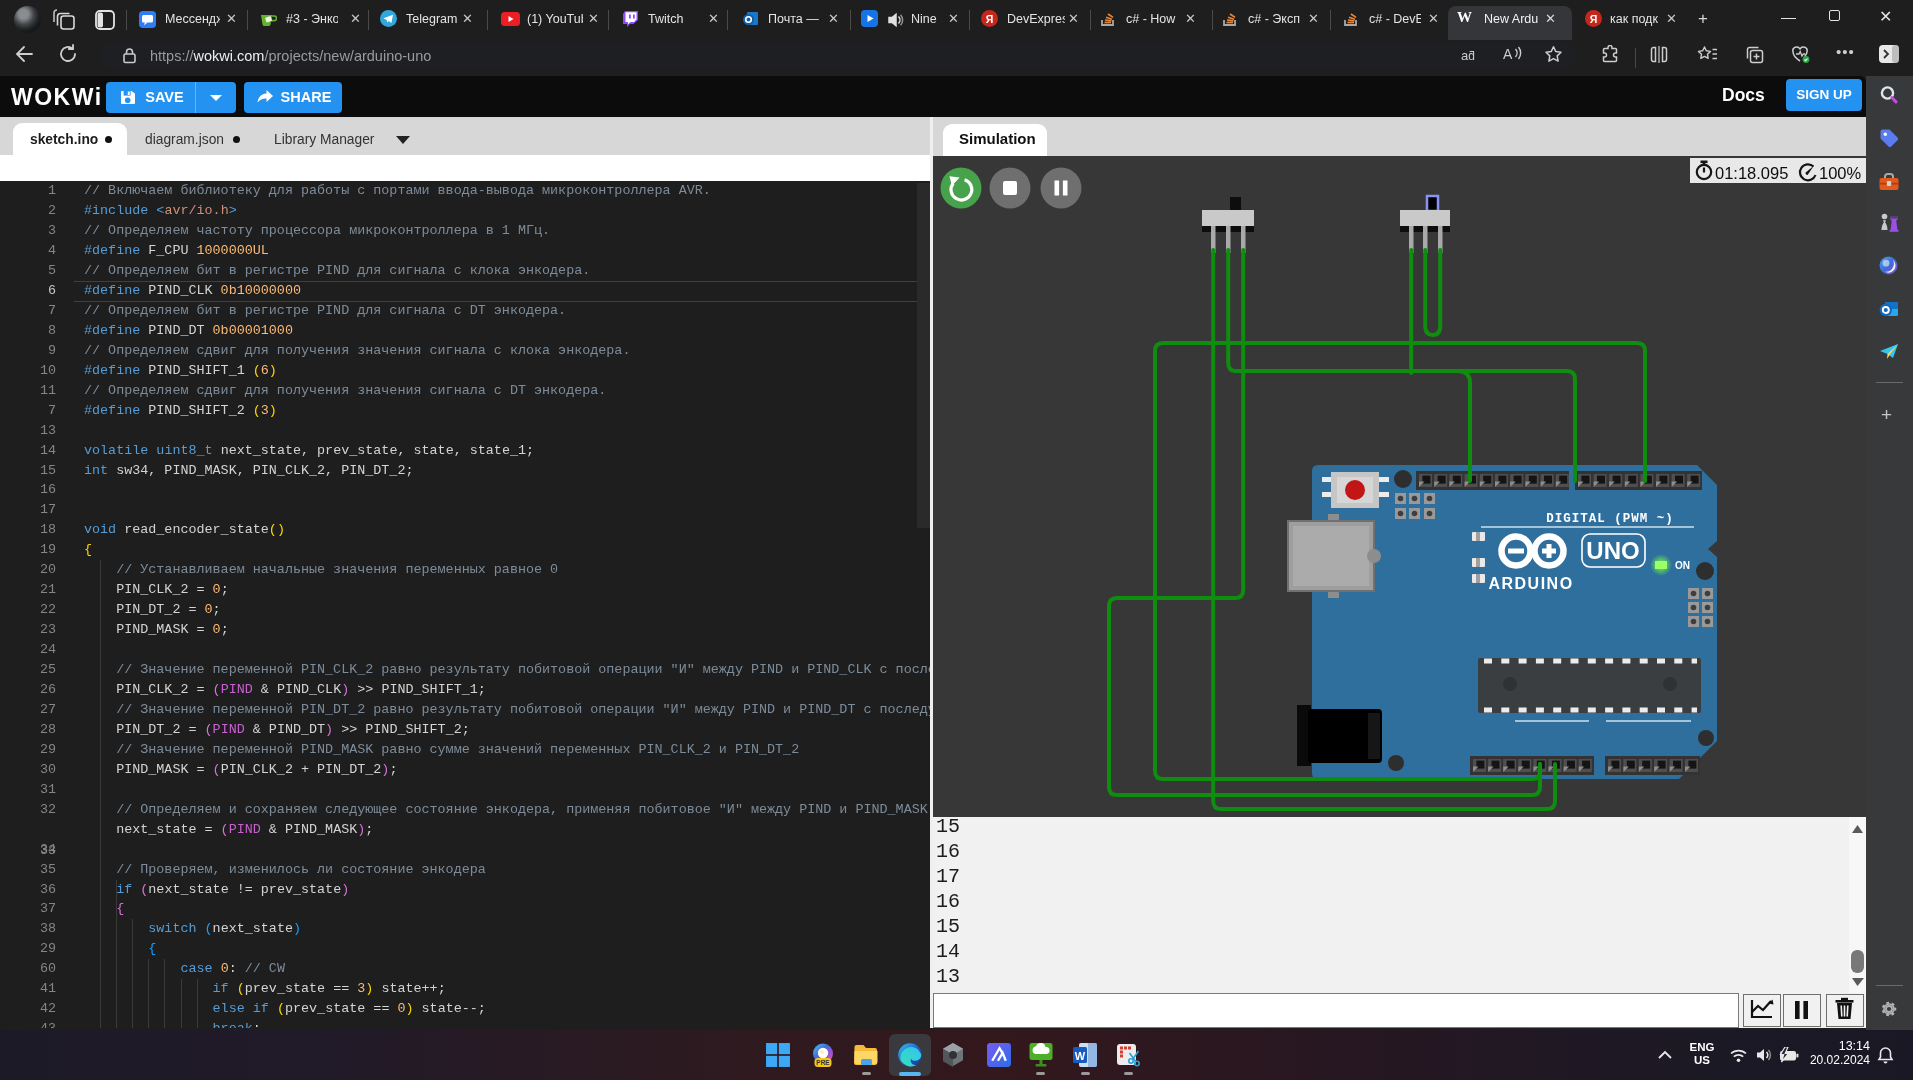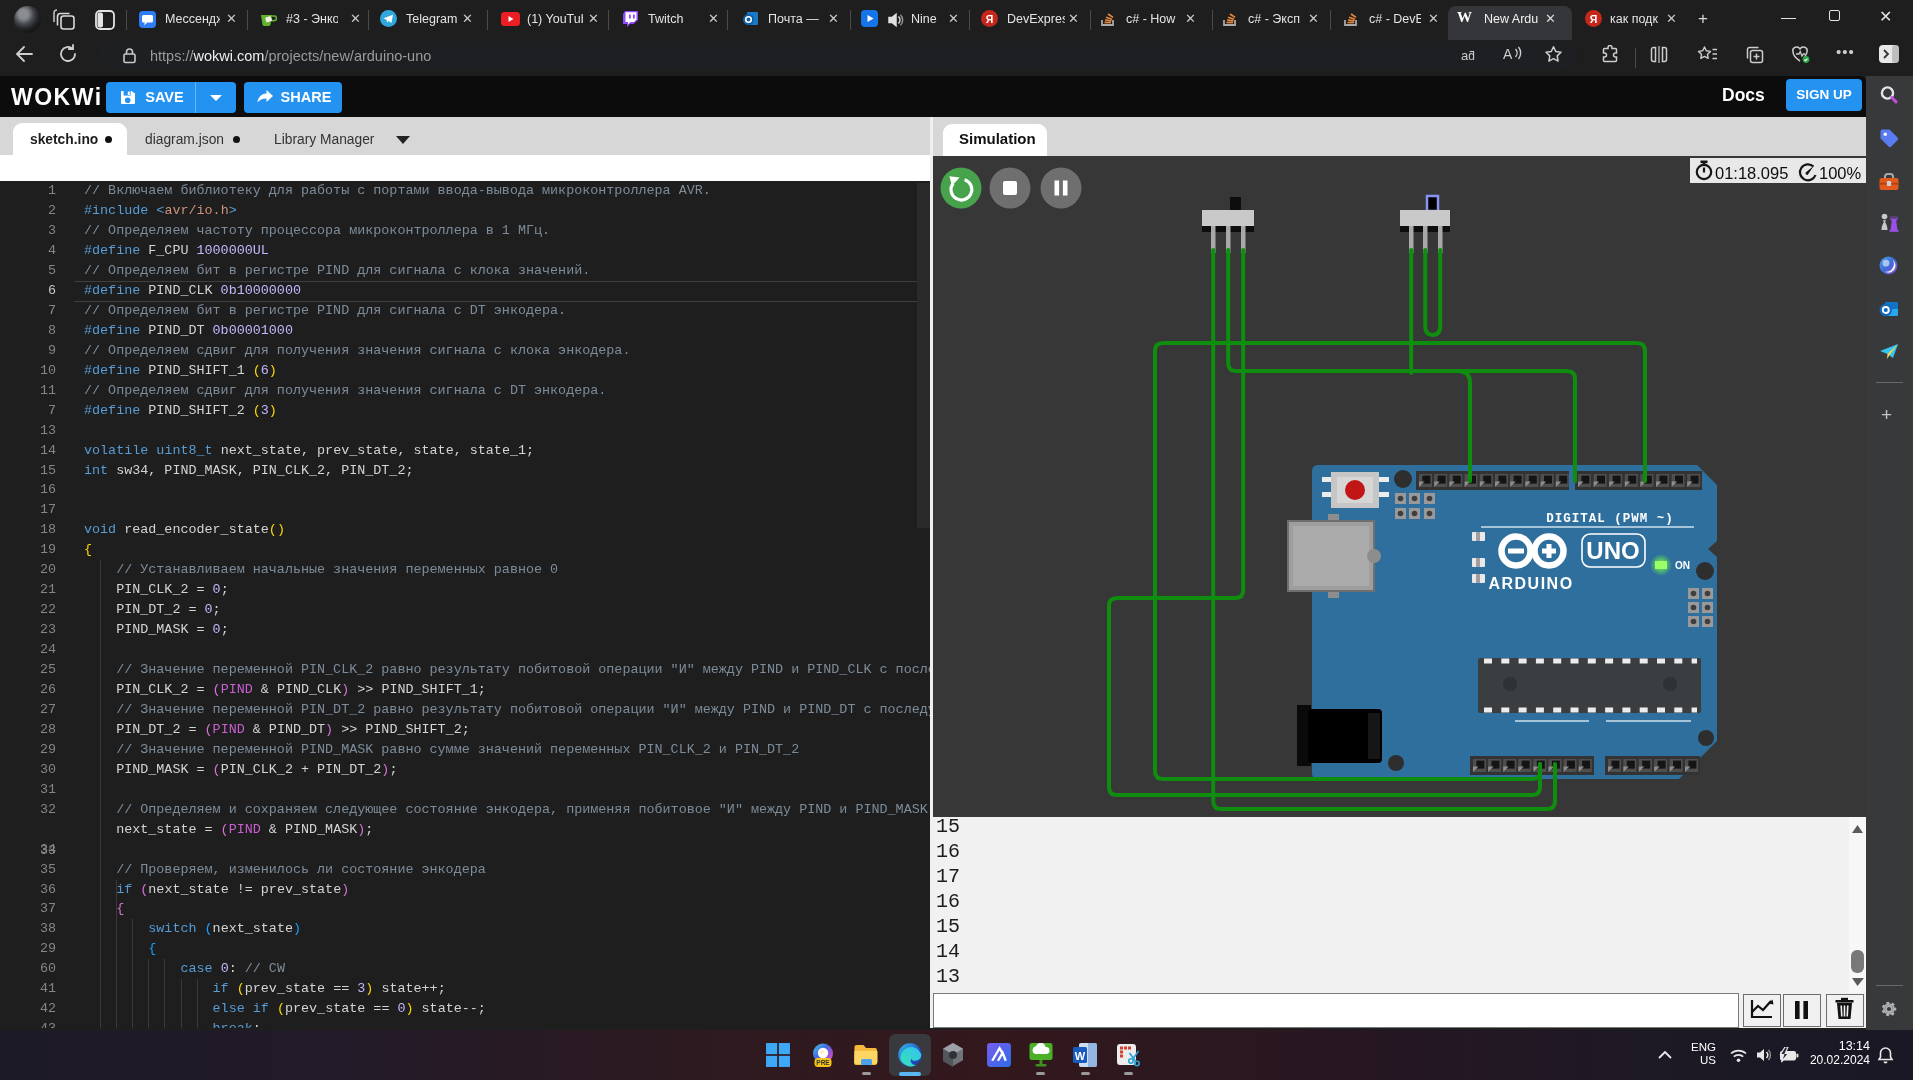--- a/index.html
+++ b/index.html
@@ -24,21 +24,21 @@
 #edtab1{position:absolute;left:13px;top:123px;width:114px;height:58px;background:#fff;border-radius:9px 9px 0 0}
 .edt{position:absolute;top:132px;font-size:13.8px;color:#1d1d1d;white-space:nowrap}
 .dot{position:absolute;top:136px;width:7px;height:7px;border-radius:50%;background:#111}
 #editor{position:absolute;left:0;top:181px;width:930px;height:847px;background:#1e1e1e;overflow:hidden}
 .ln{position:absolute;left:0;width:56px;text-align:right;color:#858585;
   font-family:"Liberation Mono",monospace;font-size:13.4px;line-height:19.95px;height:19.95px}
 .ln.cur{color:#c6c6c6}
 .cl{position:absolute;left:84px;width:846px;white-space:pre;color:#d4d4d4;
   font-family:Liberation Mono, monospace;font-size:13.4px;line-height:19.95px;height:19.95px;overflow:hidden}
 .cl i{font-style:normal}
-i.c{color:#7d8c9a}i.k{color:#569cd6}i.s{color:#ce9178}i.n{color:#c4b5fd}
+i.c{color:#7d8c9a}i.k{color:#569cd6}i.s{color:#ce9178}i.n{color:#fdba74}
 i.g{color:#ffd700}i.m{color:#da70d6}i.b{color:#179fff}i.p{color:#c95fd0}
 .ig{position:absolute;width:1px;background:#3a3a3a}
 #curline1{position:absolute;left:74px;top:100.1px;width:856px;height:1px;background:#3f3f3f}
 #curline2{position:absolute;left:74px;top:120.0px;width:856px;height:1px;background:#3f3f3f}
 #edscroll{position:absolute;left:917px;top:2px;width:13px;height:345px;background:#2a2a2a}
 
 #divider{position:absolute;left:930px;top:117px;width:3px;height:911px;background:#efefef}
 #simtabbar{position:absolute;left:933px;top:117px;width:933px;height:39px;background:#d7d7d7}
 #simtab{position:absolute;left:943px;top:124px;width:104px;height:32px;background:#fff;border-radius:9px 9px 0 0}
 
@@ -47,21 +47,21 @@
   font-size:20px;line-height:25.1px}
 #sinput{position:absolute;left:933px;top:993px;width:806px;height:35px;background:#fff;border:1px solid #7a7a7a}
 .sbtn{position:absolute;top:994px;width:38px;height:33px;background:#f1f1f1;border:1.5px solid #6f6f6f}
 
 #sidebar{position:absolute;left:1866px;top:76px;width:47px;height:954px;background:#38393b}
 
 #taskbar{position:absolute;left:0;top:1030px;width:1913px;height:50px;
   background:linear-gradient(90deg,#1d1a28 0%,#221a28 18%,#2e1a20 38%,#33181c 52%,#271722 70%,#1c1925 88%,#1b1826 100%)}
 .tbi{position:absolute;top:1042px;width:26px;height:26px}
 .tbdash{position:absolute;top:1072px;width:9px;height:3px;border-radius:2px;background:#9a9a9a}
-.tray{position:absolute;color:#fff;font-size:11.5px;font-weight:normal;text-align:right;line-height:12.5px}
+.tray{position:absolute;color:#fff;font-size:11.5px;font-weight:bold;text-align:center;line-height:12.5px}
 </style></head><body>
 <div id="root">
 <div class="abs" style="left:14px;top:6px;width:27px;height:27px;border-radius:50%;background:radial-gradient(circle at 35% 30%,#8a8d90 0 18%,#4a4d52 40%,#26282c 75%);box-shadow:inset -3px -4px 6px #151617"></div>
 <svg class="abs" style="left:52px;top:8px" width="26" height="25" viewBox="0 0 26 25">
       <g fill="none" stroke="#d9d9d9" stroke-width="1.6">
         <rect x="9" y="8" width="13" height="13" rx="2.5"></rect>
         <path d="M5.5 17.5v-9a3 3 0 0 1 3-3h9"></path>
         <path d="M2 14v-9a3 3 0 0 1 3-3" opacity=".85"></path>
       </g>
     </svg>
@@ -281,21 +281,21 @@
 <div class="ig" style="left:196.6px;top:798.2px;height:59.8px"></div>
 <div class="ln" style="top:0.2px">1</div>
 <div class="cl" style="top:0.2px"><i class="c">// Включаем библиотеку для работы с портами ввода-вывода микроконтроллера AVR.</i></div>
 <div class="ln" style="top:20.1px">2</div>
 <div class="cl" style="top:20.1px"><i class="k">#include</i><i class="w"> </i><i class="k">&lt;</i><i class="s">avr/io.h</i><i class="k">&gt;</i></div>
 <div class="ln" style="top:40.1px">3</div>
 <div class="cl" style="top:40.1px"><i class="c">// Определяем частоту процессора микроконтроллера в 1 МГц.</i></div>
 <div class="ln" style="top:60.0px">4</div>
 <div class="cl" style="top:60.0px"><i class="k">#define</i><i class="w"> F_CPU </i><i class="n">1000000UL</i></div>
 <div class="ln" style="top:80.0px">5</div>
-<div class="cl" style="top:80.0px"><i class="c">// Определяем бит в регистре PIND для сигнала с клока значений.</i></div>
+<div class="cl" style="top:80.0px"><i class="c">// Определяем бит в регистре PIND для сигнала с клока энкодера.</i></div>
 <div class="ln cur" style="top:100.0px">6</div>
 <div class="cl" style="top:100.0px"><i class="k">#define</i><i class="w"> PIND_CLK </i><i class="n">0b10000000</i></div>
 <div class="ln" style="top:119.9px">7</div>
 <div class="cl" style="top:119.9px"><i class="c">// Определяем бит в регистре PIND для сигнала с DT энкодера.</i></div>
 <div class="ln" style="top:139.8px">8</div>
 <div class="cl" style="top:139.8px"><i class="k">#define</i><i class="w"> PIND_DT </i><i class="n">0b00001000</i></div>
 <div class="ln" style="top:159.8px">9</div>
 <div class="cl" style="top:159.8px"><i class="c">// Определяем сдвиг для получения значения сигнала с клока энкодера.</i></div>
 <div class="ln" style="top:179.7px">10</div>
 <div class="cl" style="top:179.7px"><i class="k">#define</i><i class="w"> PIND_SHIFT_1 </i><i class="g">(</i><i class="n">6</i><i class="g">)</i></div>

